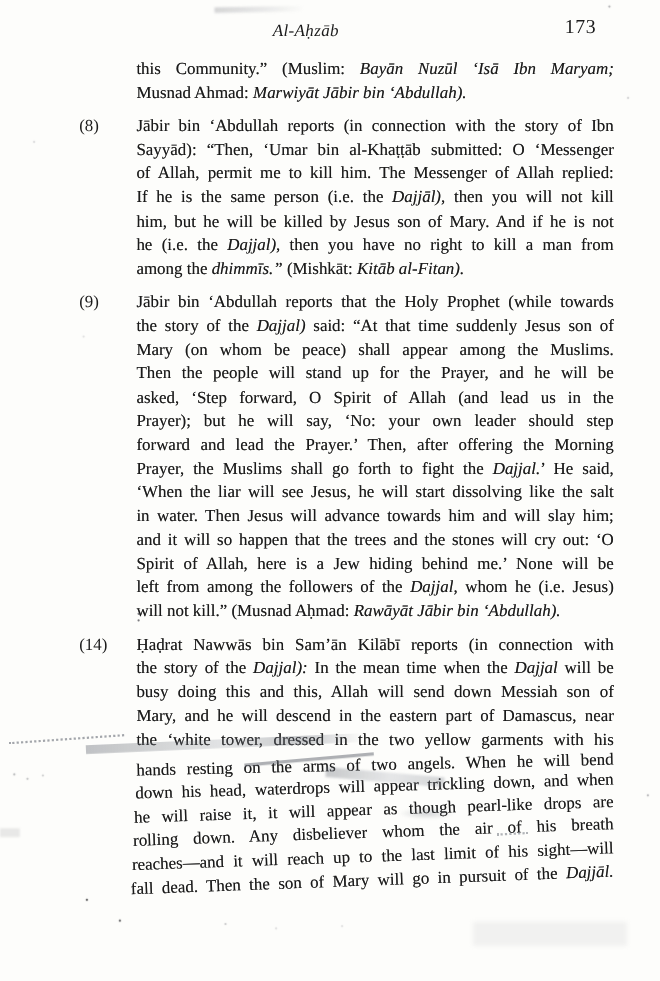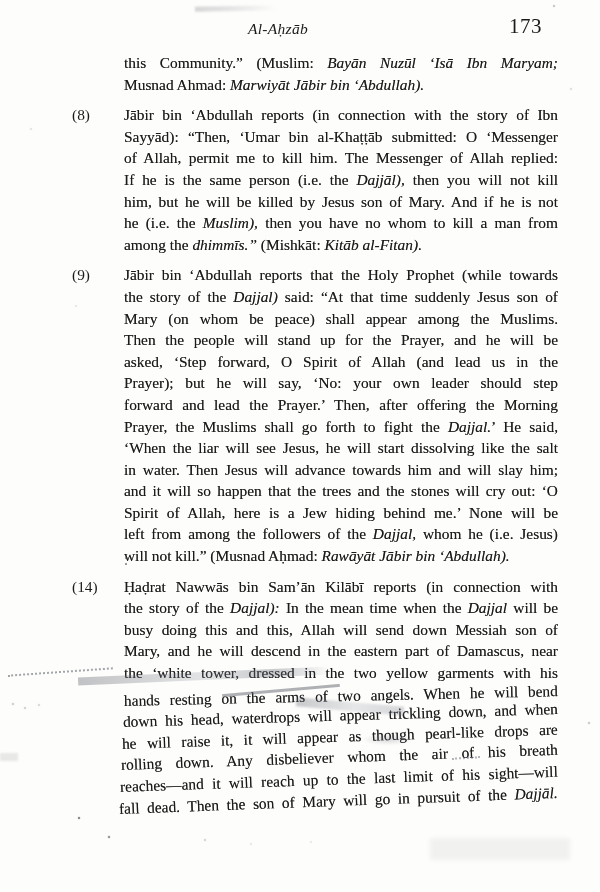--- a/index.html
+++ b/index.html
@@ -17,21 +17,21 @@
   }
   
   .header{position:absolute;top:20px;left:0;width:100%;height:24px;}
   .running-title{
     display:block;text-align:center;
     font-style:italic;font-size:15.5px;letter-spacing:.3px;
     transform:translateX(-22px);
   }
   .page-number{
     position:absolute;top:-6px;right:58px;
-    font-size:21px;letter-spacing:.5px;
+    font-size:18px;letter-spacing:.5px;
   }
   
   .content{
     position:absolute;top:52px;left:40px;right:42px;margin-left:32px;
   }
   .para{display:flex;margin:0 0 9px 0;}
   .num{
     width:52px;flex:0 0 52px;
     font-size:15.4px;line-height:21.6px;
   }
@@ -105,21 +105,21 @@
         </div>
       </div>
       <div class="para">
         <div class="num">(8)</div>
         <div class="pbody">
           <div class="line j"><span class="">Jābir bin ‘Abdullah reports (in connection with the story of Ibn</span></div>
           <div class="line j"><span class="">Sayyād): “Then, ‘Umar bin al-Khaṭṭāb submitted: O ‘Messenger</span></div>
           <div class="line j"><span class="">of Allah, permit me to kill him. The Messenger of Allah replied:</span></div>
           <div class="line j"><span class="">If he is the same person (i.e. the </span><span class="it">Dajjāl),</span><span class=""> then you will not kill</span></div>
           <div class="line j"><span class="">him, but he will be killed by Jesus son of Mary. And if he is not</span></div>
-          <div class="line j"><span class="">he (i.e. the </span><span class="it">Muslim),</span><span class=""> then you have no whom to kill a man from</span></div>
+          <div class="line j"><span class="">he (i.e. the </span><span class="it">Dajjal),</span><span class=""> then you have no right to kill a man from</span></div>
           <div class="line last"><span class="">among the </span><span class="it">dhimmīs.”</span><span class=""> (Mishkāt: </span><span class="it">Kitāb al-Fitan).</span></div>
         </div>
       </div>
       <div class="para">
         <div class="num">(9)</div>
         <div class="pbody">
           <div class="line j"><span class="">Jābir bin ‘Abdullah reports that the Holy Prophet (while towards</span></div>
           <div class="line j"><span class="">the story of the </span><span class="it">Dajjal)</span><span class=""> said: “At that time suddenly Jesus son of</span></div>
           <div class="line j"><span class="">Mary (on whom be peace) shall appear among the Muslims.</span></div>
           <div class="line j"><span class="">Then the people will stand up for the Prayer, and he will be</span></div>

